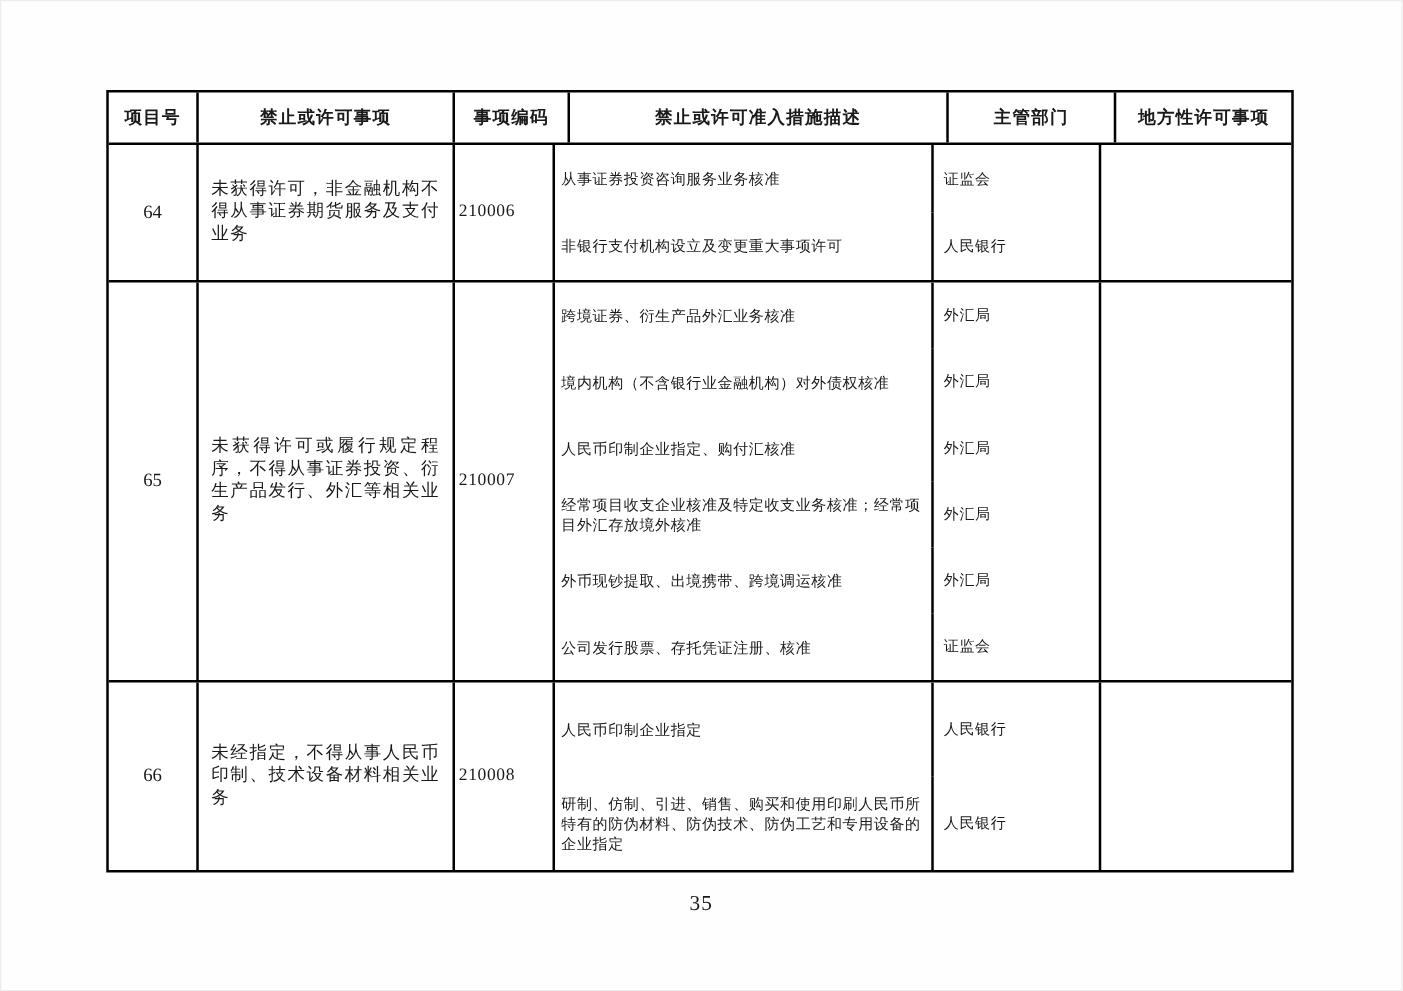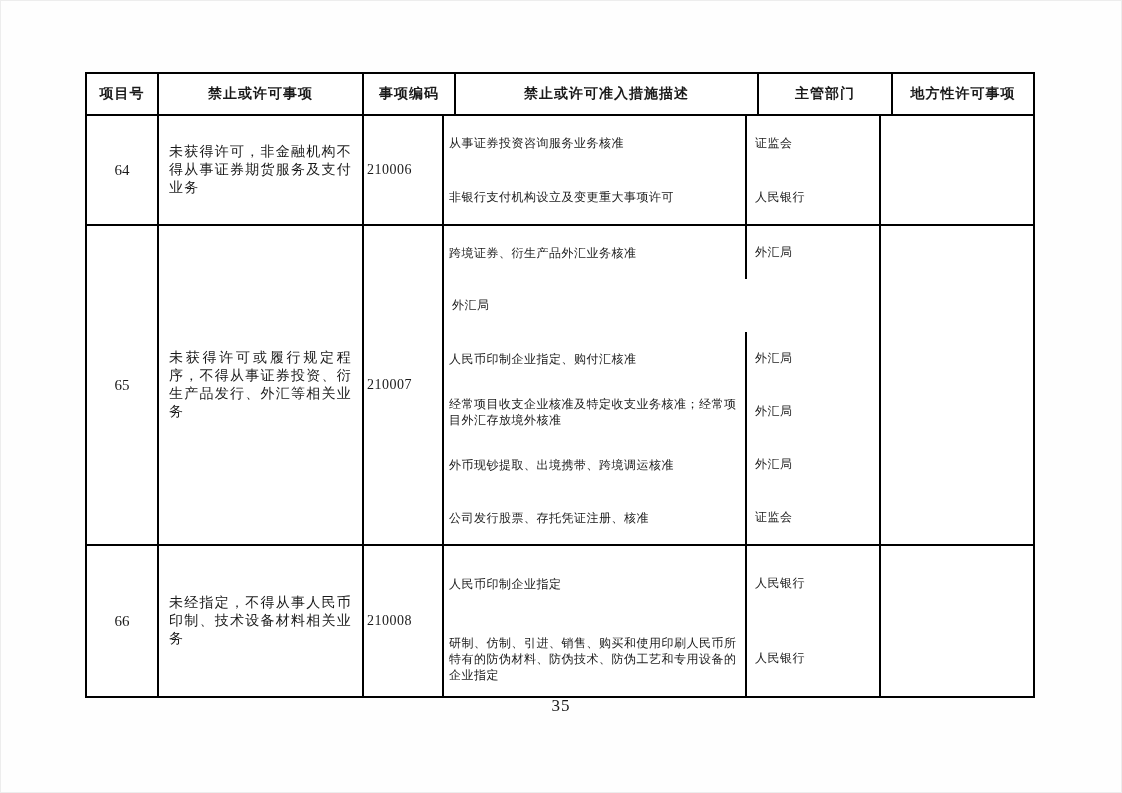--- a/index.html
+++ b/index.html
@@ -72,21 +72,21 @@
     padding: 2px 5px; font-size: 12px; line-height: 16px; letter-spacing: 0.5px;
   }
   .m-dept {
     flex: 1; display: flex; align-items: center;
     padding-left: 8px; font-size: 12px; letter-spacing: 0.5px;
   }
 
   .page-number {
     position: absolute;
     left: 0; right: 0;
-    top: 696px;
+    top: 713px;
     text-align: center;
     font-size: 17px;
     letter-spacing: 1px;
   }
 </style>
 </head>
 <body>
 
 <div class="page">
 
@@ -118,20 +118,21 @@
         </div><div class="trow r1">
           <div class="cell c-id">65</div>
           <div class="cell c-item">未获得许可或履行规定程序，不得从事证券投资、衍生产品发行、外汇等相关业务</div>
           <div class="cell c-code">210007</div>
           <div class="cell c-md">
             <div class="sub">
               <div class="m-desc">跨境证券、衍生产品外汇业务核准</div>
               <div class="m-dept">外汇局</div>
             </div>
             <div class="sub">
+              <div class="m-desc">境内机构（不含银行业金融机构）对外债权核准</div>
               <div class="m-dept">外汇局</div>
             </div>
             <div class="sub">
               <div class="m-desc">人民币印制企业指定、购付汇核准</div>
               <div class="m-dept">外汇局</div>
             </div>
             <div class="sub">
               <div class="m-desc">经常项目收支企业核准及特定收支业务核准；经常项目外汇存放境外核准</div>
               <div class="m-dept">外汇局</div>
             </div>

